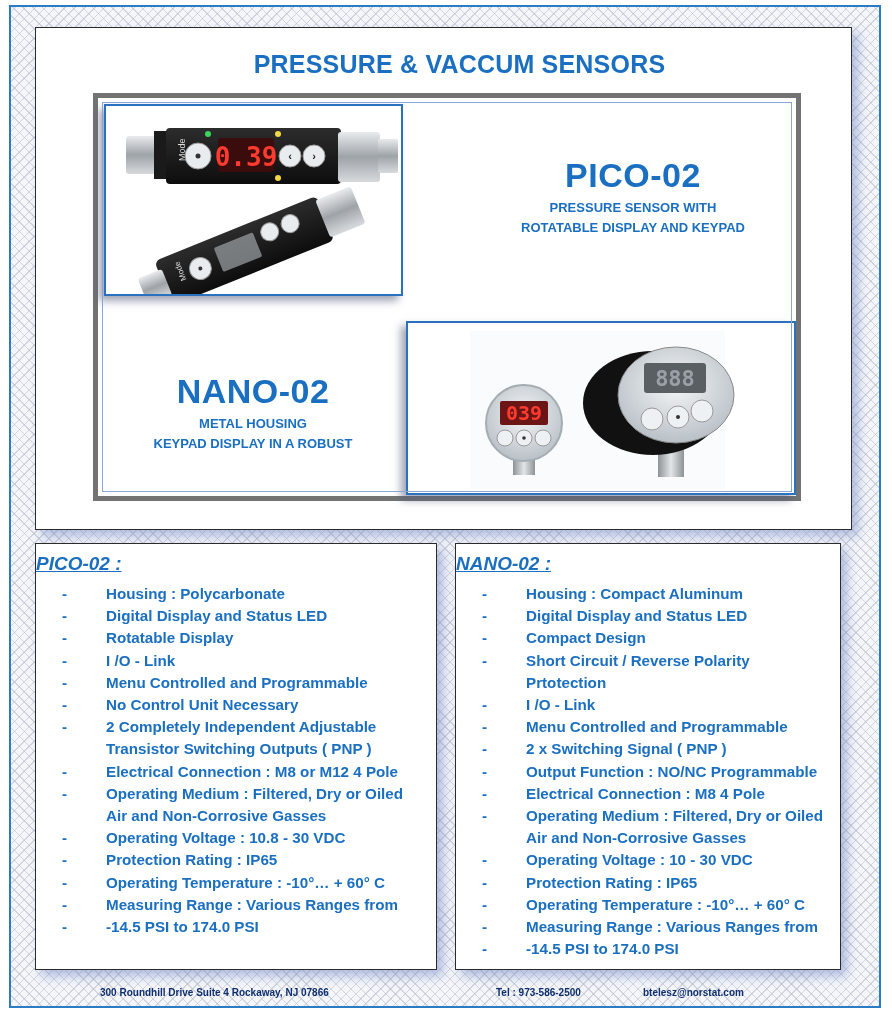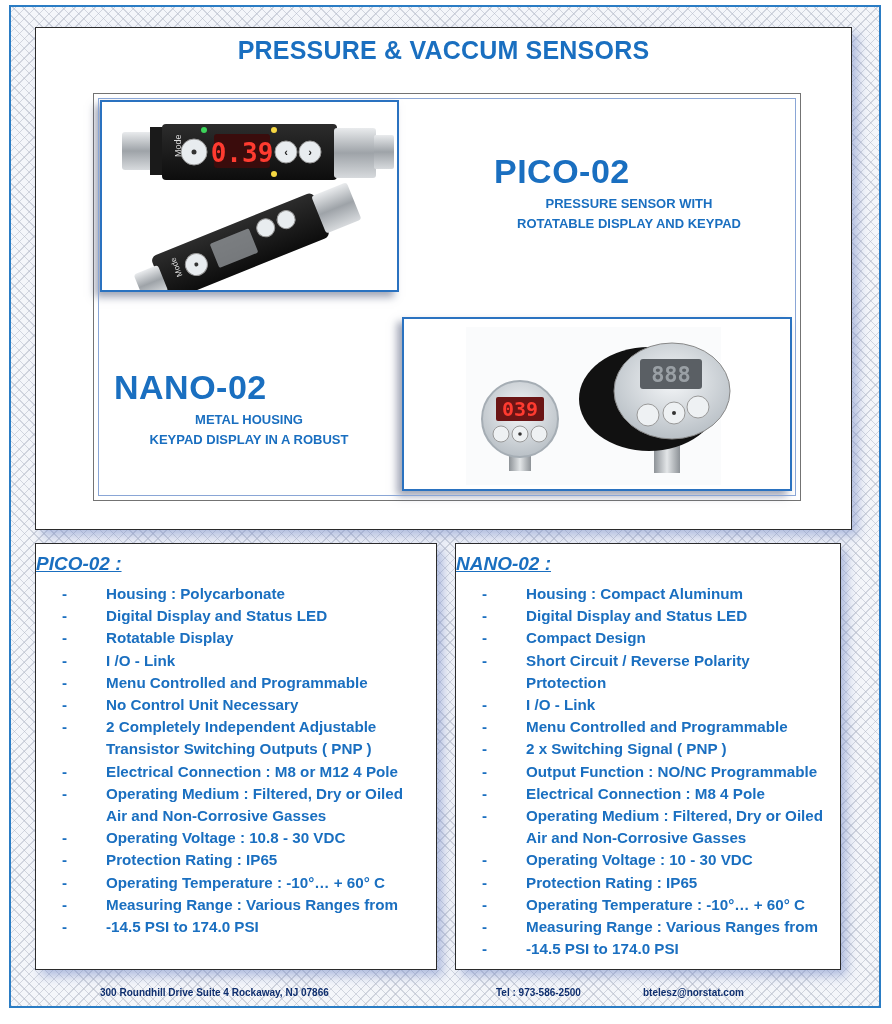--- a/index.html
+++ b/index.html
@@ -21,36 +21,36 @@
     box-sizing:border-box;
     box-shadow: 6px 6px 10px rgba(120,140,200,0.55);
   }
   .top-panel { left:35px; top:27px; width:817px; height:503px; }
   .page-title {
     position:absolute; left:0; top:44px; width:100%; text-align:center;
     color:#1a6fc0; font-weight:bold; font-size:25px; letter-spacing:0.2px;
   }
   .inner-box {
     position:absolute; left:57px; top:65px; width:708px; height:408px;
-    border:1px solid #737373; box-sizing:border-box;
+    border:5px solid #737373; box-sizing:border-box;
   }
   .inner-box::after {
     content:""; position:absolute; left:4px; top:4px; right:4px; bottom:4px;
     border:1px solid #8aa6d6;
   }
   .img-frame {
     position:absolute; background:#fff; border:2px solid #2a72c0;
     box-sizing:border-box;
     box-shadow: -5px 5px 8px rgba(80,90,120,0.55);
   }
   .pico-img { left:6px; top:6px; width:299px; height:192px; }
   .nano-img { left:308px; top:223px; width:390px; height:174px; }
   .product-name {
     position:absolute; color:#1a6fc0; font-weight:900; font-size:34px;
-    text-align:left; letter-spacing:0.5px;
+    text-align:center; letter-spacing:0.5px;
   }
   .product-sub {
     position:absolute; color:#1a6fc0; font-weight:bold; font-size:13px;
     text-align:center; line-height:20px;
   }
   .spec-card { top:543px; height:427px; }
   .spec-left { left:35px; width:402px; }
   .spec-right { left:455px; width:386px; }
   .card-title {
     text-align:left; color:#1a6fc0; font-style:italic; font-weight:bold;
@@ -69,21 +69,21 @@
     font-weight:bold; font-size:10px; color:#0e2e6e;
   }
   .footer span { position:absolute; top:0; white-space:nowrap; }
 </style>
 </head>
 <body>
 
 <div class="outer-frame"></div>
 
 <div class="panel top-panel">
-  <div class="page-title" style="top:8px;">PRESSURE &amp; VACCUM SENSORS</div>
+  <div class="page-title" style="top:22px;margin-left:16px;">PRESSURE &amp; VACCUM SENSORS</div>
 
   <div class="inner-box">
 
     <div class="img-frame pico-img">
       <svg width="295" height="188" viewBox="0 0 295 188">
         <defs>
           <linearGradient id="metal" x1="0" y1="0" x2="0" y2="1">
             <stop offset="0" stop-color="#e9ebed"></stop>
             <stop offset="0.5" stop-color="#9ea3a8"></stop>
             <stop offset="1" stop-color="#d7dadd"></stop>

